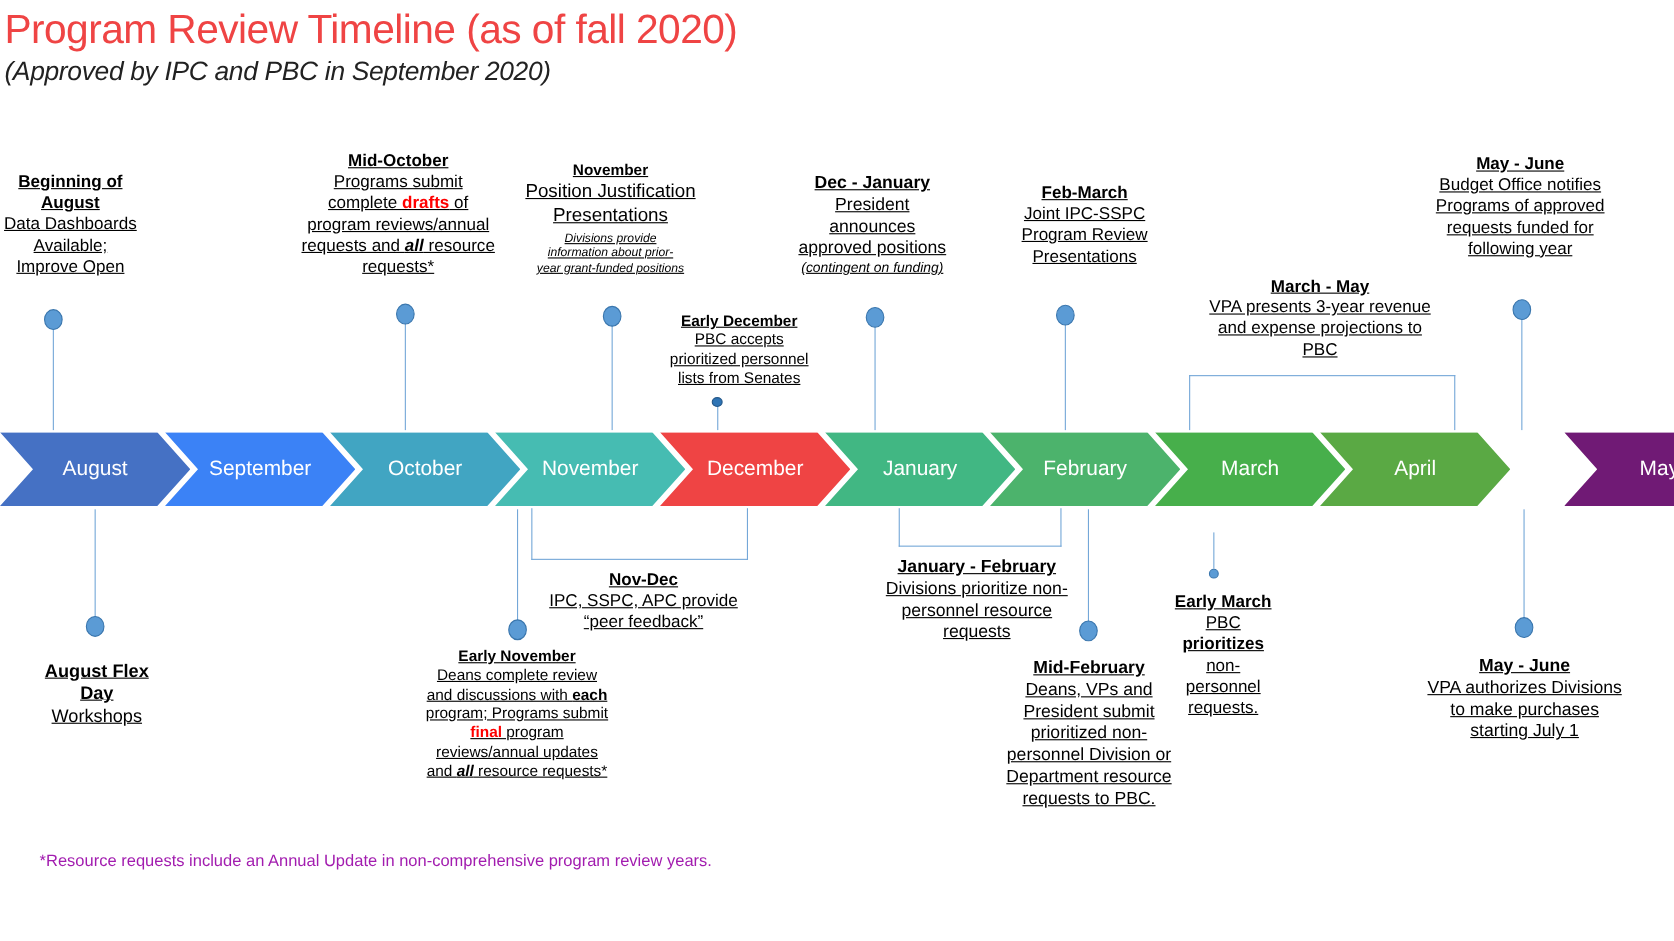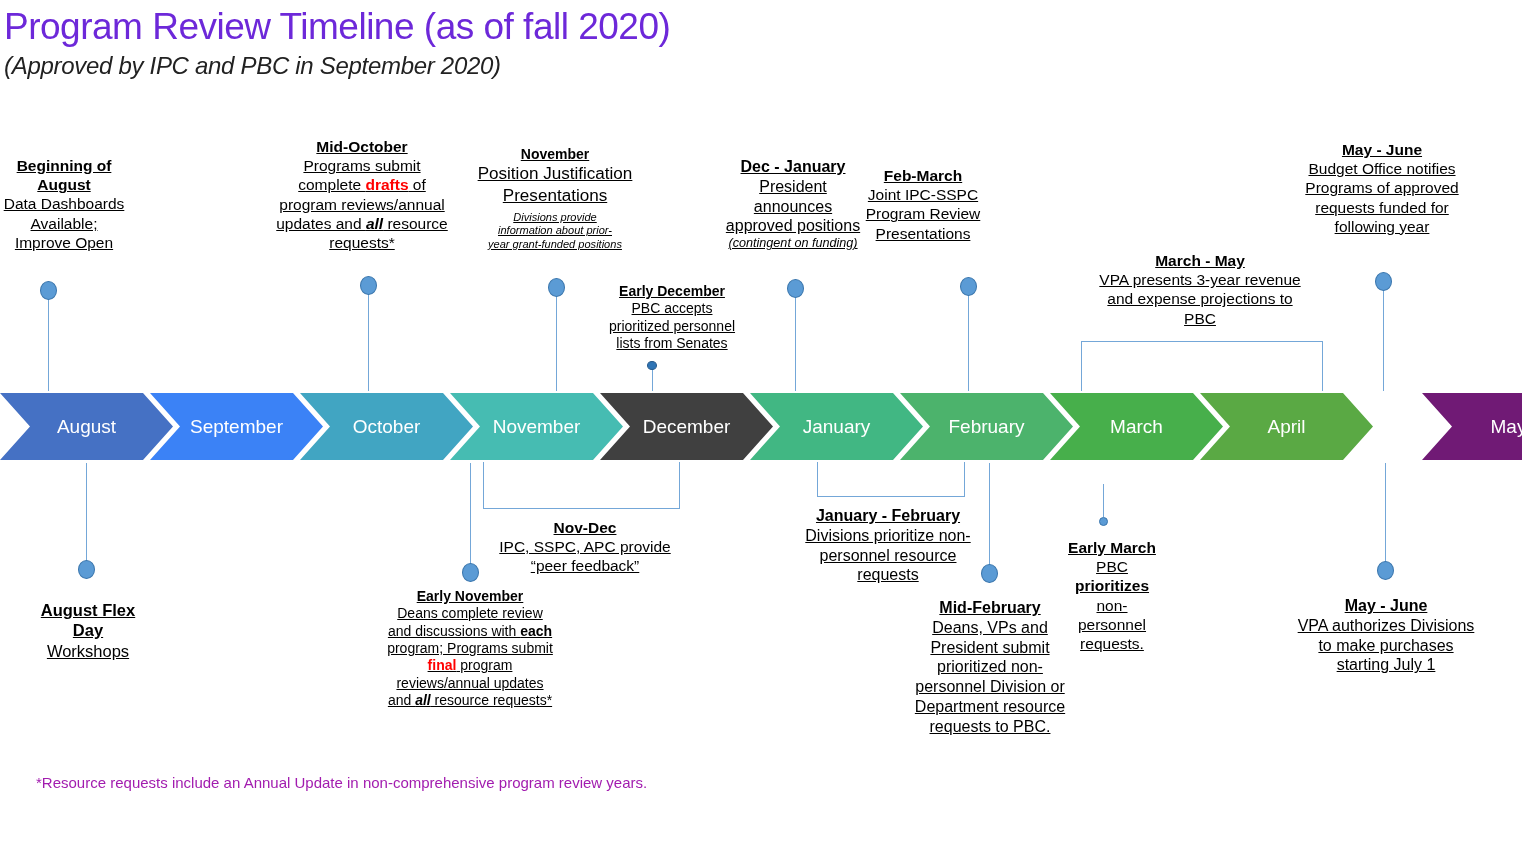--- a/index.html
+++ b/index.html
@@ -1,19 +1,19 @@
 <!DOCTYPE html>
 <html><head>
 <meta charset="utf-8">
 <style>
   html,body{margin:0;padding:0;background:#ffffff;}
   body{width:1522px;height:855px;overflow:hidden;font-family:"Liberation Sans",sans-serif;color:#000;}
   #slide{position:relative;width:1522px;height:855px;background:#fff;}
   .abs{position:absolute;}
-  #title{top:6px;left:4px;font-size:37px;font-weight:400;color:#6d28d9;letter-spacing:-0.5px;white-space:nowrap;}
+  #title{top:6px;left:4px;font-size:37px;font-weight:400;color:#ef4444;letter-spacing:-0.5px;white-space:nowrap;}
   #subtitle{top:52px;left:4px;font-size:24px;font-style:italic;color:#222;letter-spacing:-0.3px;white-space:nowrap;}
   #footnote{top:774px;left:36px;font-size:15px;color:#a21caf;white-space:nowrap;}
   #credit{top:795px;left:36px;font-size:24px;color:#161616;letter-spacing:-0.3px;white-space:nowrap;}
   .chevron{position:absolute;top:393px;height:67px;width:173px;
     clip-path:polygon(0 0,143px 0,100% 50%,143px 100%,0 100%,30px 50%);}
   .chevron .lbl{display:block;width:100%;height:67px;line-height:67px;text-align:center;
     color:#fff;font-size:19px;font-weight:400;}
   .pin-line{position:absolute;width:0;border-left:1.4px solid #74a7d8;}
   .pin-circle{position:absolute;box-sizing:border-box;border-radius:50%;}
   .pin-circle.lg{width:17px;height:19px;background:#5b9bd5;border:1.6px solid #3a76ad;}
@@ -44,21 +44,21 @@
       </div>
       <div class="chevron" style="left: 150px; width: 173px; background: #3b82f6;">
         <span class="lbl">September</span>
       </div>
       <div class="chevron" style="left: 300px; width: 173px; background: rgb(65, 165, 194);">
         <span class="lbl">October</span>
       </div>
       <div class="chevron" style="left: 450px; width: 173px; background: rgb(70, 188, 178);">
         <span class="lbl">November</span>
       </div>
-      <div class="chevron" style="left: 600px; width: 173px; background: #404040;">
+      <div class="chevron" style="left: 600px; width: 173px; background: #ef4444;">
         <span class="lbl">December</span>
       </div>
       <div class="chevron" style="left: 750px; width: 173px; background: rgb(65, 183, 131);">
         <span class="lbl">January</span>
       </div>
       <div class="chevron" style="left: 900px; width: 173px; background: rgb(76, 179, 108);">
         <span class="lbl">February</span>
       </div>
       <div class="chevron" style="left: 1050px; width: 173px; background: rgb(71, 175, 75);">
         <span class="lbl">March</span>
@@ -105,21 +105,21 @@
         <div class="ln ln-h"><span>August</span></div>
         <div class="ln ln-t"><span>Data Dashboards</span></div>
         <div class="ln ln-t"><span>Available;</span></div>
         <div class="ln ln-t"><span>Improve Open</span></div>
       </div>
       <div class="annotation abs" style="left: 262px; top: 137px; width: 200px; font-size: 15.5px;">
         <div class="ln ln-h"><span>Mid-October</span></div>
         <div class="ln ln-t"><span>Programs submit</span></div>
         <div class="ln ln-t"><span>complete </span><span class="seg-r">drafts</span><span> of</span></div>
         <div class="ln ln-t"><span>program reviews/annual</span></div>
-        <div class="ln ln-t"><span>updates and </span><span class="seg-bi">all</span><span> resource</span></div>
+        <div class="ln ln-t"><span>requests and </span><span class="seg-bi">all</span><span> resource</span></div>
         <div class="ln ln-t"><span>requests*</span></div>
       </div>
       <div class="annotation abs" style="left: 462.5px; top: 146px; width: 185px; font-size: 14px;">
         <div class="ln ln-h"><span>November</span></div>
         <div class="ln ln-big"><span>Position Justification</span></div>
         <div class="ln ln-big"><span>Presentations</span></div>
         <div class="ln ln-sp"></div>
         <div class="ln ln-si"><span>Divisions provide</span></div>
         <div class="ln ln-si"><span>information about prior-</span></div>
         <div class="ln ln-si"><span>year grant-funded positions</span></div>
@@ -130,21 +130,21 @@
         <div class="ln ln-t"><span>prioritized personnel</span></div>
         <div class="ln ln-t"><span>lists from Senates</span></div>
       </div>
       <div class="annotation abs" style="left: 705.5px; top: 157px; width: 175px; font-size: 16px;">
         <div class="ln ln-h"><span>Dec - January</span></div>
         <div class="ln ln-t"><span>President</span></div>
         <div class="ln ln-t"><span>announces</span></div>
         <div class="ln ln-t"><span>approved positions</span></div>
         <div class="ln ln-si"><span>(contingent on funding)</span></div>
       </div>
-      <div class="annotation abs" style="left: 843px; top: 166px; width: 160px; font-size: 15.5px;">
+      <div class="annotation abs" style="left: 906px; top: 166px; width: 160px; font-size: 15.5px;">
         <div class="ln ln-h"><span>Feb-March</span></div>
         <div class="ln ln-t"><span>Joint IPC-SSPC</span></div>
         <div class="ln ln-t"><span>Program Review</span></div>
         <div class="ln ln-t"><span>Presentations</span></div>
       </div>
       <div class="annotation abs" style="left: 1067.5px; top: 251px; width: 265px; font-size: 15.5px;">
         <div class="ln ln-h"><span>March - May</span></div>
         <div class="ln ln-t"><span>VPA presents 3-year revenue</span></div>
         <div class="ln ln-t"><span>and expense projections to</span></div>
         <div class="ln ln-t"><span>PBC</span></div>

